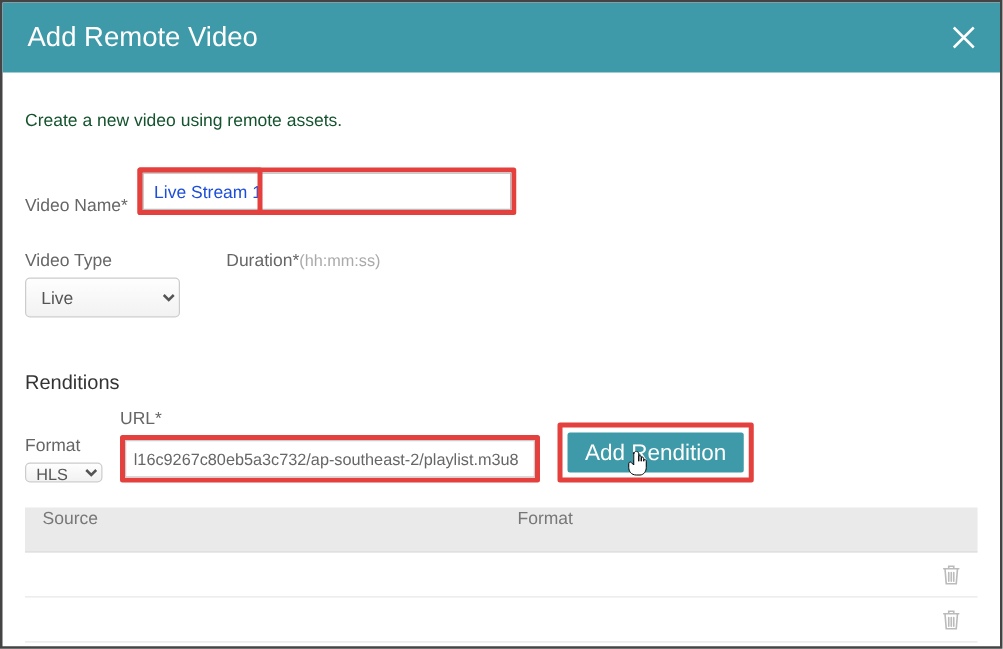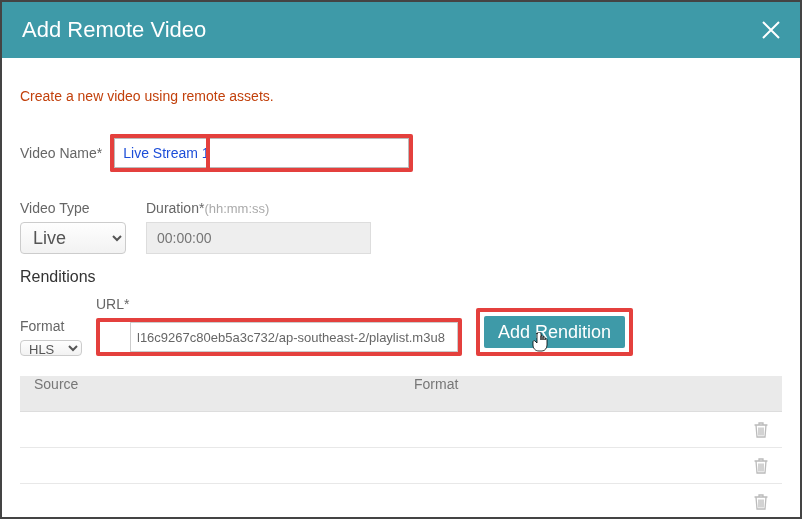--- a/index.html
+++ b/index.html
@@ -13,23 +13,23 @@
     padding: 0 20px;
     display: flex;
     align-items: center;
     justify-content: space-between;
     text-align: right;
   }
   .modal-title { font-size: 22px; font-weight: 400; }
   .close-x { font-size: 26px; cursor: pointer; color: #fff; line-height: 1; }
 
   .modal-body { padding: 30px 18px 0 18px; }
-  .intro { font-size: 14px; color: #c2410c; margin-bottom: 30px; }
-
-  .row1 { display: flex; align-items: center; margin-bottom: 28px; }
+  .intro { font-size: 14px; color: #14532d; margin-bottom: 30px; }
+
+  .row1 { display: flex; align-items: flex-end; margin-bottom: 28px; }
   .lbl-name { font-size: 14px; color: #666; margin-right: 8px; white-space: nowrap; }
 
   .name-wrapper {
     position: relative;
     display: inline-block;
     border: 4px solid #E4403D;
     border-radius: 2px;
     padding: 0;
   }
   .name-input {
@@ -42,31 +42,31 @@
   }
   .name-highlight-box {
     position: absolute;
     top: -4px; left: -4px;
     width: 100px; height: 38px;
     border: 4px solid #E4403D;
     border-radius: 2px;
     pointer-events: none;
   }
 
-  .row2 { display: flex; gap: 20px; margin-bottom: 14px; }
+  .row2 { display: flex; gap: 37px; margin-bottom: 44px; }
   .col { display: flex; flex-direction: column; gap: 6px; }
   .field-label { font-size: 14px; color: #666; }
   .hint { color: #aaa; font-size: 13px; text-align: right; }
 
   .type-select {
-    width: 106px; height: 32px;
+    width: 124px; height: 32px;
     border: 1px solid #ccc;
     border-radius: 4px;
     background: linear-gradient(#fefefe,#f2f2f2);
-    font-size: 18px; color: #555;
+    font-size: 14px; color: #555;
     padding: 0 8px;
   }
   .duration-input {
     width: 225px; height: 32px;
     border: 1px solid #ddd;
     background: #eee;
     color: #aaa;
     font-size: 14px;
     padding: 0 10px;
   }
@@ -86,21 +86,20 @@
   .url-wrap {
     border: 4px solid #E4403D;
     border-radius: 2px;
     display: inline-block;
   }
   .url-input {
     width: 328px; height: 30px;
     border: 1px solid #ccc;
     font-size: 13px; color: #666;
     padding: 0 6px;
-    margin-left: 30px;
   }
 
   .btn-wrap {
     border: 4px solid #E4403D;
     border-radius: 2px;
     padding: 4px;
     display: inline-block;
     position: relative;
   }
   .add-btn {
@@ -164,21 +163,20 @@
     <div class="col">
       <span class="field-label">Video Type</span>
       <select class="type-select">
         <option>Live</option>
       </select>
     </div>
     <div class="col">
       <span class="field-label">
         <span>Duration*</span><span class="hint">(hh:mm:ss)</span>
       </span>
-      <input class="duration-input" type="text" disabled="" placeholder="00:00:00" style="">
     </div>
   </div>
 
   <div class="section-title">Renditions</div>
 
   <div class="row3">
     <div class="col">
       <span class="field-label">Format</span>
       <select class="format-select">
         <option>HLS</option>

